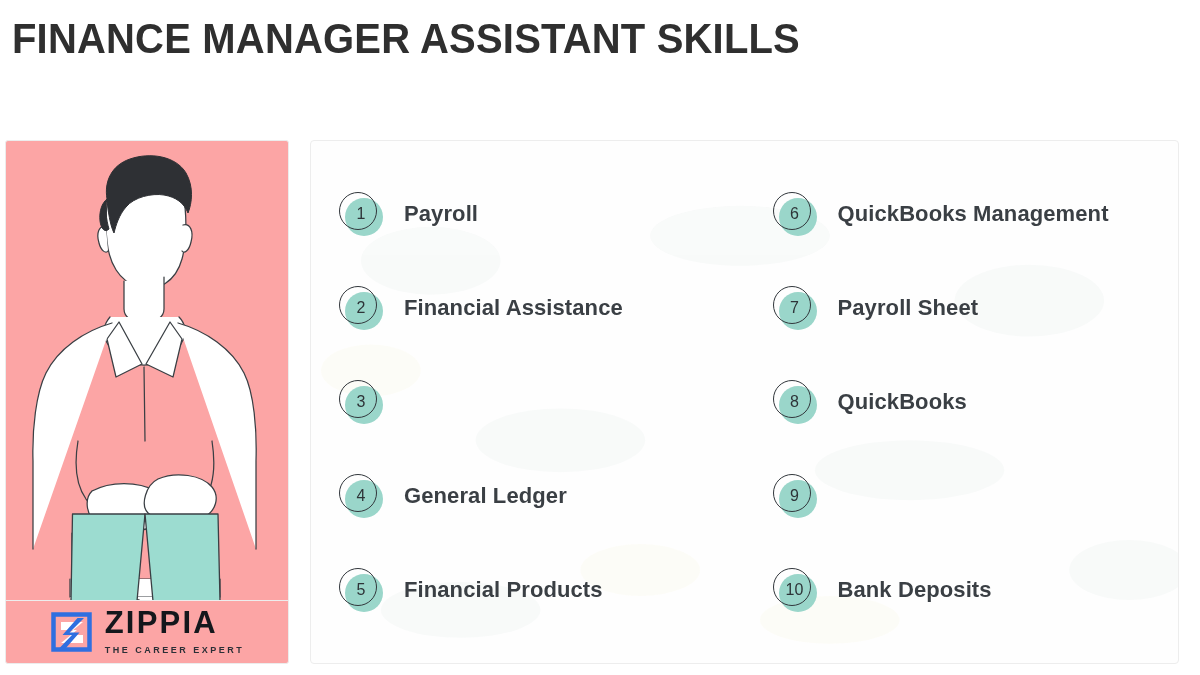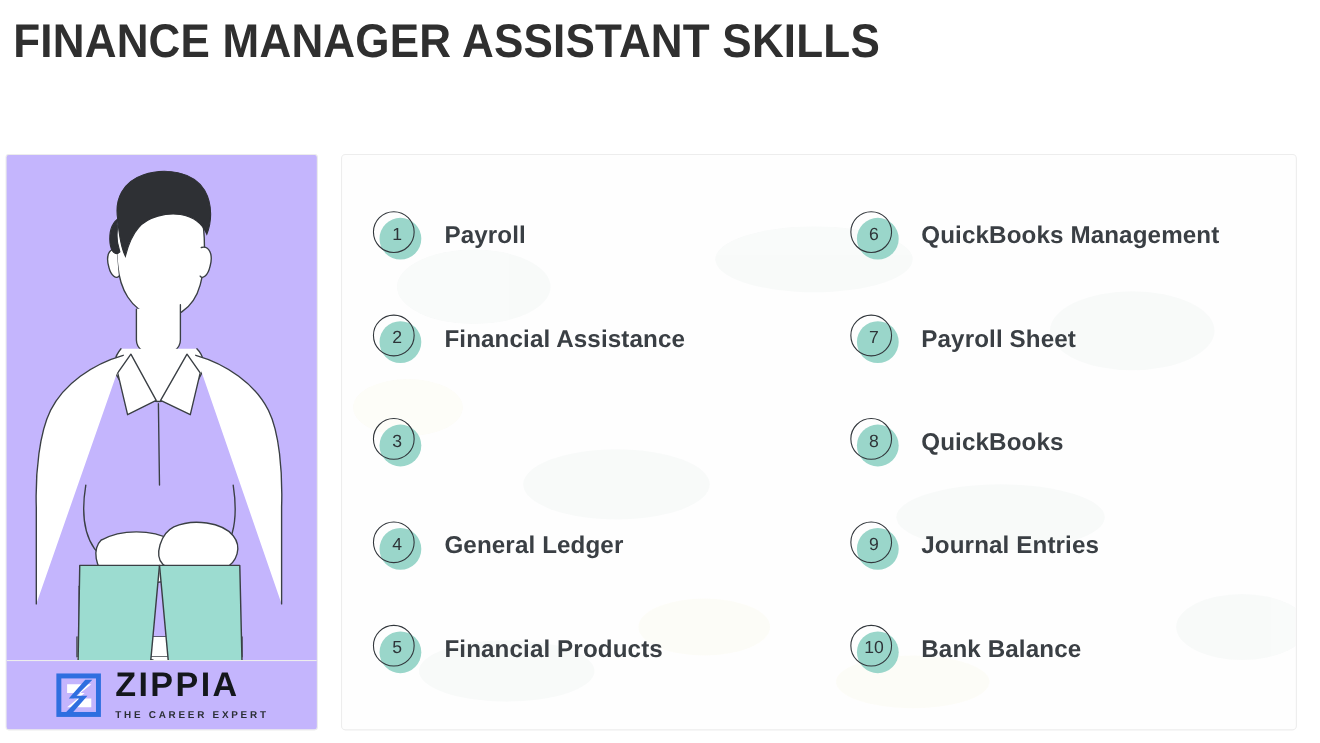--- a/index.html
+++ b/index.html
@@ -31,21 +31,21 @@
     transform-origin: left center;
   }
 
   
   .left-panel {
     position: absolute;
     left: 5px;
     top: 140px;
     width: 284px;
     height: 524px;
-    background: #c4b5fd;
+    background: #fca5a5;
     border: 1px solid #ececec;
     border-radius: 3px;
     box-sizing: border-box;
     overflow: hidden;
   }
   .illustration {
     position: absolute;
     left: 0;
     top: 0;
     width: 282px;
@@ -416,26 +416,25 @@
       </span>
       <span class="skill-label">QuickBooks</span>
     </div>
 
     <div class="skill-item">
       <span class="badge">
         <span class="fill"></span>
           <span class="ring"></span>
         <span class="num">9</span>
       </span>
-      <span class="skill-label">Journal Entries</span>
     </div>
 
     <div class="skill-item">
       <span class="badge">
         <span class="fill"></span>
           <span class="ring"></span>
         <span class="num">10</span>
       </span>
-      <span class="skill-label">Bank Balance</span>
+      <span class="skill-label">Bank Deposits</span>
     </div>
 
   </div>
 </div>
 
 </body></html>

